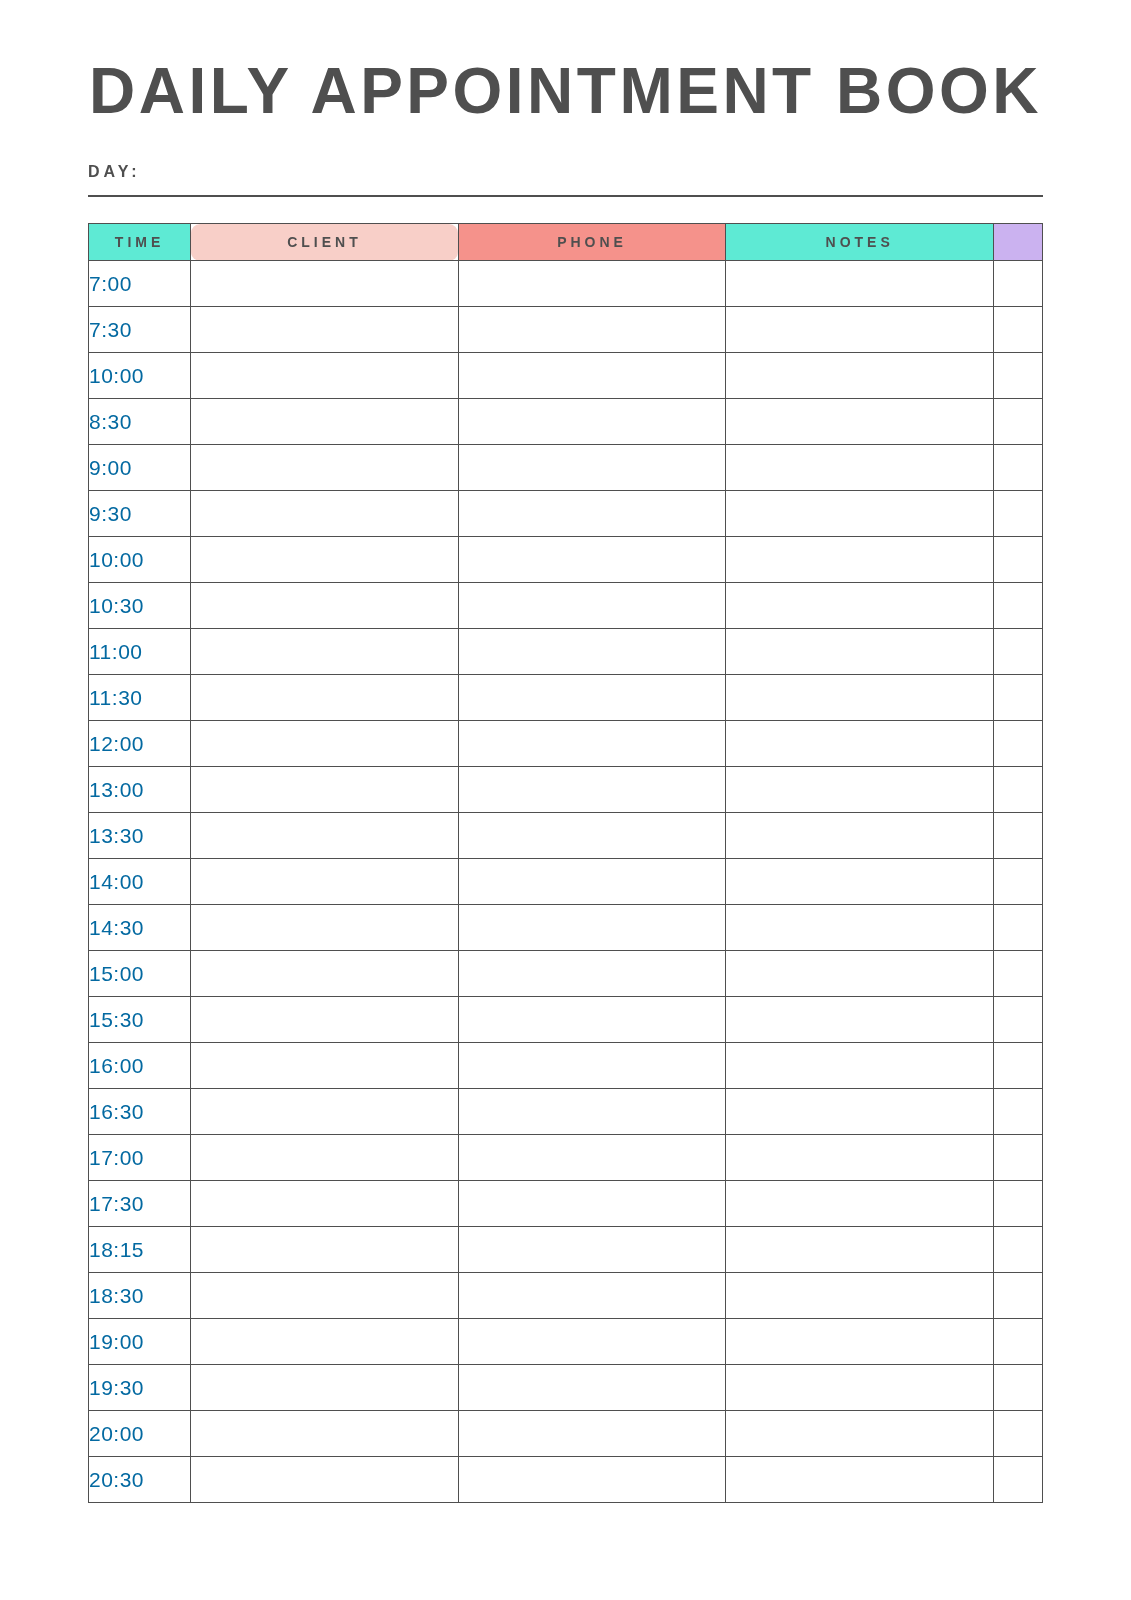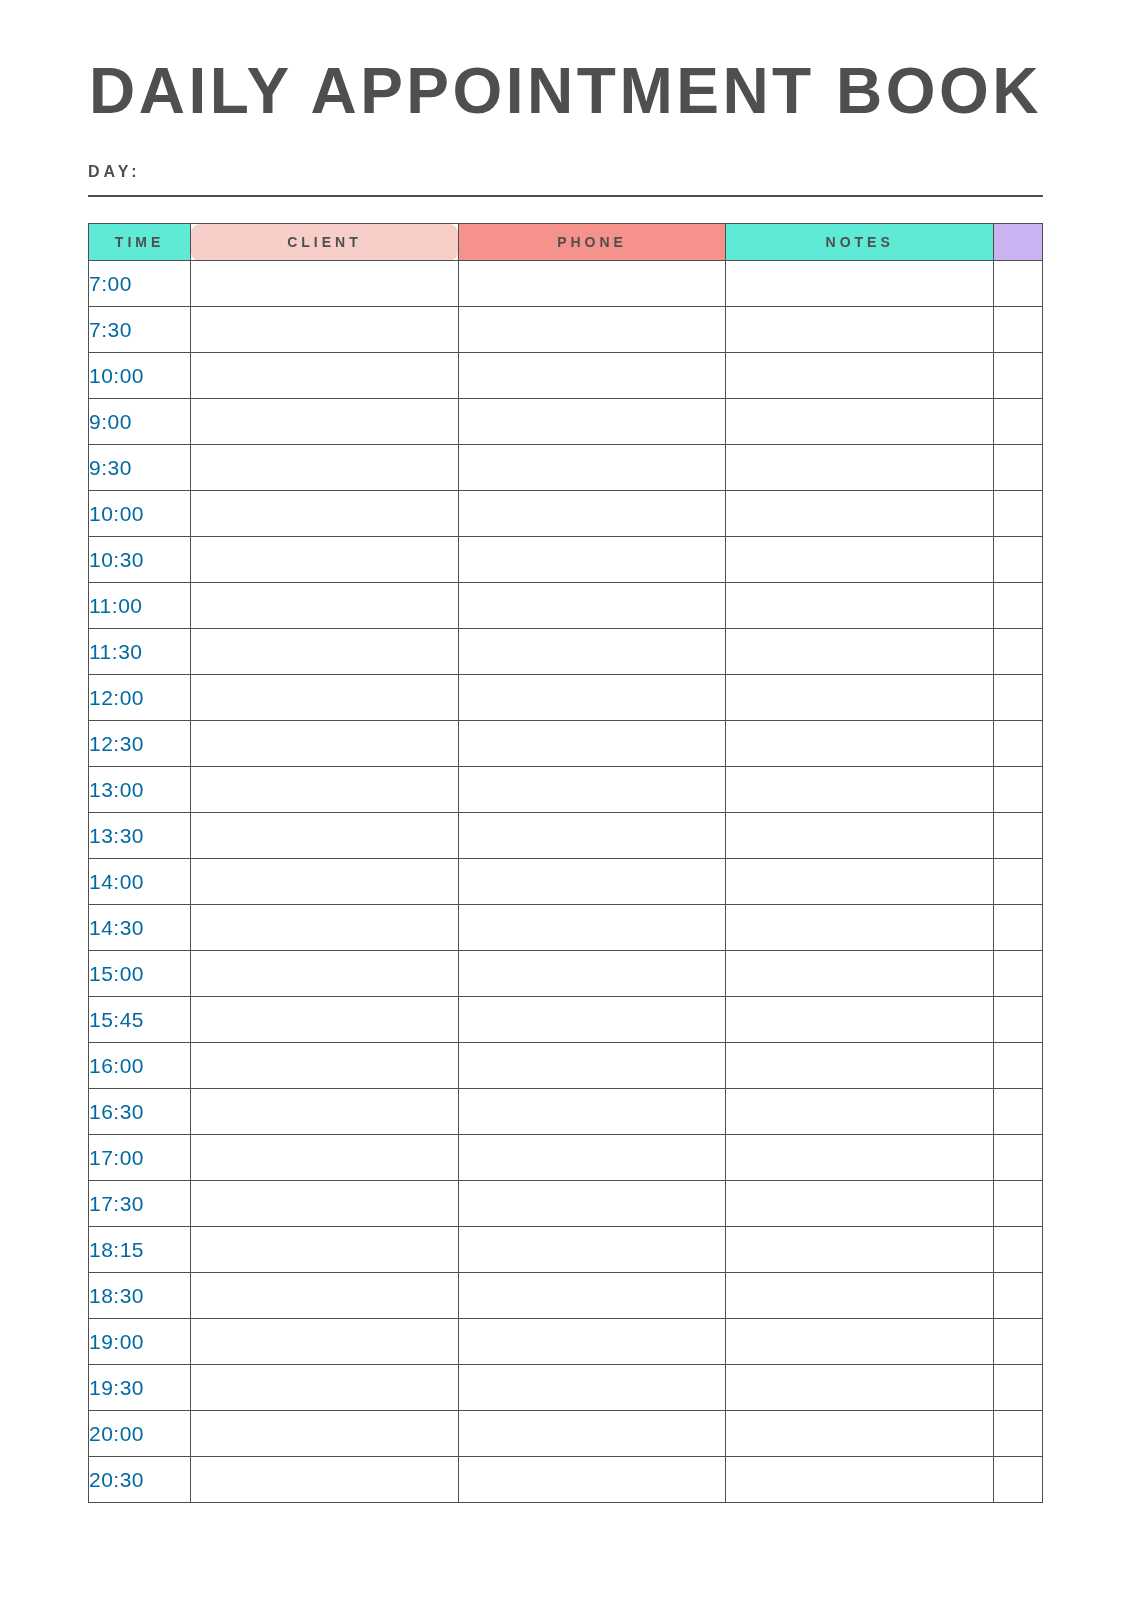--- a/index.html
+++ b/index.html
@@ -141,20 +141,27 @@
           <td></td>
         </tr>
         <tr>
           <td class="time-cell">10:00</td>
           <td></td>
           <td></td>
           <td></td>
           <td></td>
         </tr>
         <tr>
+          <td class="time-cell">8:30</td>
+          <td></td>
+          <td></td>
+          <td></td>
+          <td></td>
+        </tr>
+        <tr>
           <td class="time-cell">9:00</td>
           <td></td>
           <td></td>
           <td></td>
           <td></td>
         </tr>
         <tr>
           <td class="time-cell">9:30</td>
           <td></td>
           <td></td>
@@ -190,27 +197,20 @@
           <td></td>
         </tr>
         <tr>
           <td class="time-cell">12:00</td>
           <td></td>
           <td></td>
           <td></td>
           <td></td>
         </tr>
         <tr>
-          <td class="time-cell">12:30</td>
-          <td></td>
-          <td></td>
-          <td></td>
-          <td></td>
-        </tr>
-        <tr>
           <td class="time-cell">13:00</td>
           <td></td>
           <td></td>
           <td></td>
           <td></td>
         </tr>
         <tr>
           <td class="time-cell">13:30</td>
           <td></td>
           <td></td>
@@ -232,21 +232,21 @@
           <td></td>
         </tr>
         <tr>
           <td class="time-cell">15:00</td>
           <td></td>
           <td></td>
           <td></td>
           <td></td>
         </tr>
         <tr>
-          <td class="time-cell">15:45</td>
+          <td class="time-cell">15:30</td>
           <td></td>
           <td></td>
           <td></td>
           <td></td>
         </tr>
         <tr>
           <td class="time-cell">16:00</td>
           <td></td>
           <td></td>
           <td></td>

